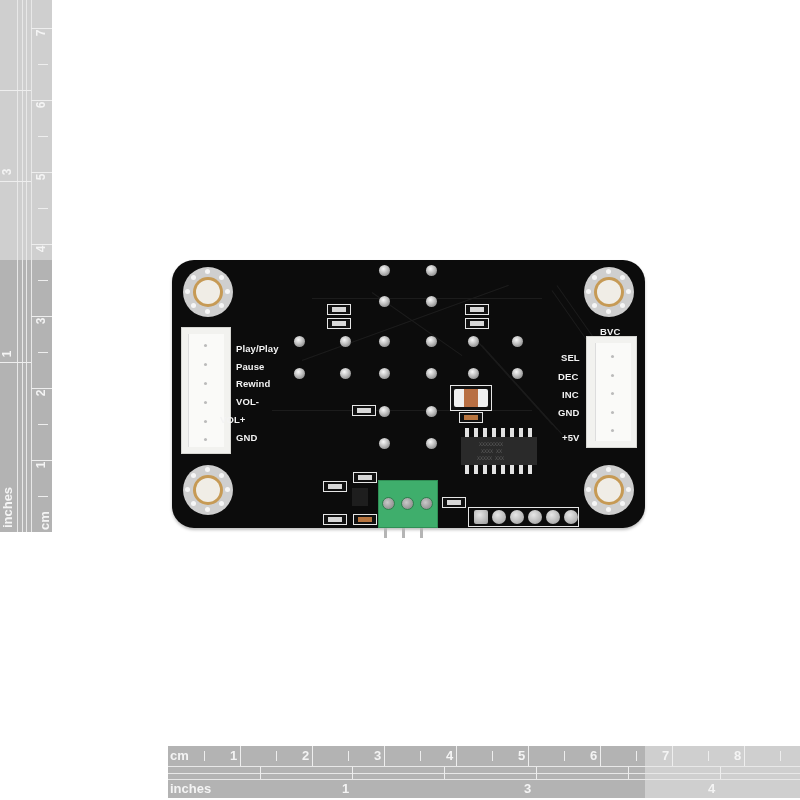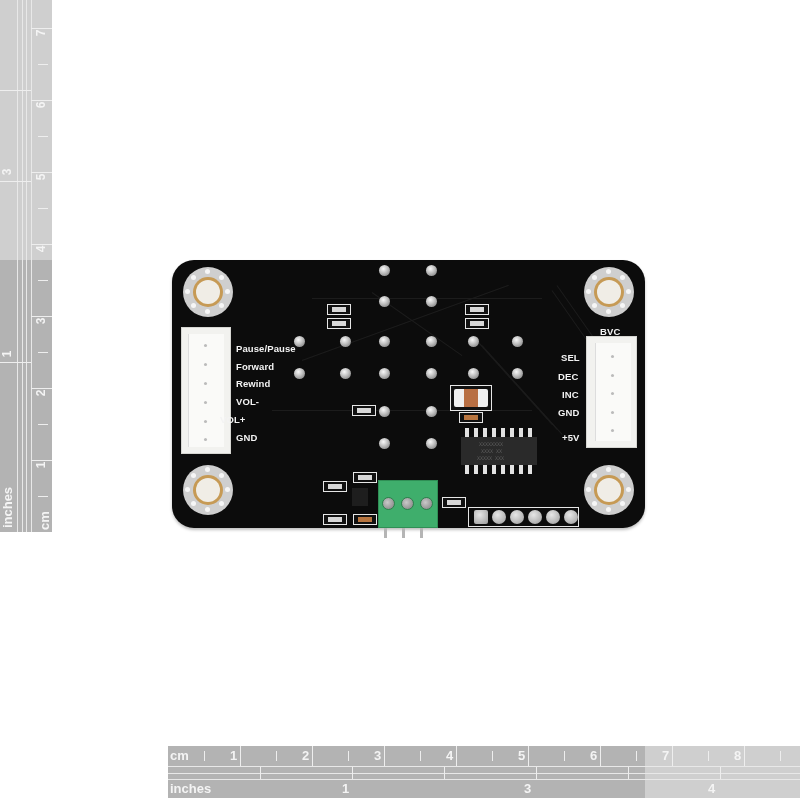--- a/index.html
+++ b/index.html
@@ -214,22 +214,22 @@
 
   <div class="connector" style="left:9px;top:67px;width:50px;height:127px">
     <div class="inner" style="left:6px;top:6px;width:36px;height:113px"></div>
     <span class="pin" style="left:22px;top:16px"></span>
     <span class="pin" style="left:22px;top:35px"></span>
     <span class="pin" style="left:22px;top:54px"></span>
     <span class="pin" style="left:22px;top:73px"></span>
     <span class="pin" style="left:22px;top:92px"></span>
     <span class="pin" style="left:22px;top:110px"></span>
   </div>
-  <div class="silk" style="left:64px;top:83px">Pause/Pause</div>
-  <div class="silk" style="left:64px;top:101px">Forward</div>
+  <div class="silk" style="left:64px;top:83px">Play/Play</div>
+  <div class="silk" style="left:64px;top:101px">Pause</div>
   <div class="silk" style="left:64px;top:118px">Rewind</div>
   <div class="silk" style="left:64px;top:136px">VOL-</div>
   <div class="silk" style="left:48px;top:154px">VOL+</div>
   <div class="silk" style="left:64px;top:172px">GND</div>
 
   <div class="silk" style="left:428px;top:66px">BVC</div>
   <div class="connector" style="left:414px;top:76px;width:51px;height:112px">
     <div class="inner" style="left:8px;top:6px;width:36px;height:98px"></div>
     <span class="pin" style="left:24px;top:18px"></span>
     <span class="pin" style="left:24px;top:37px"></span>

